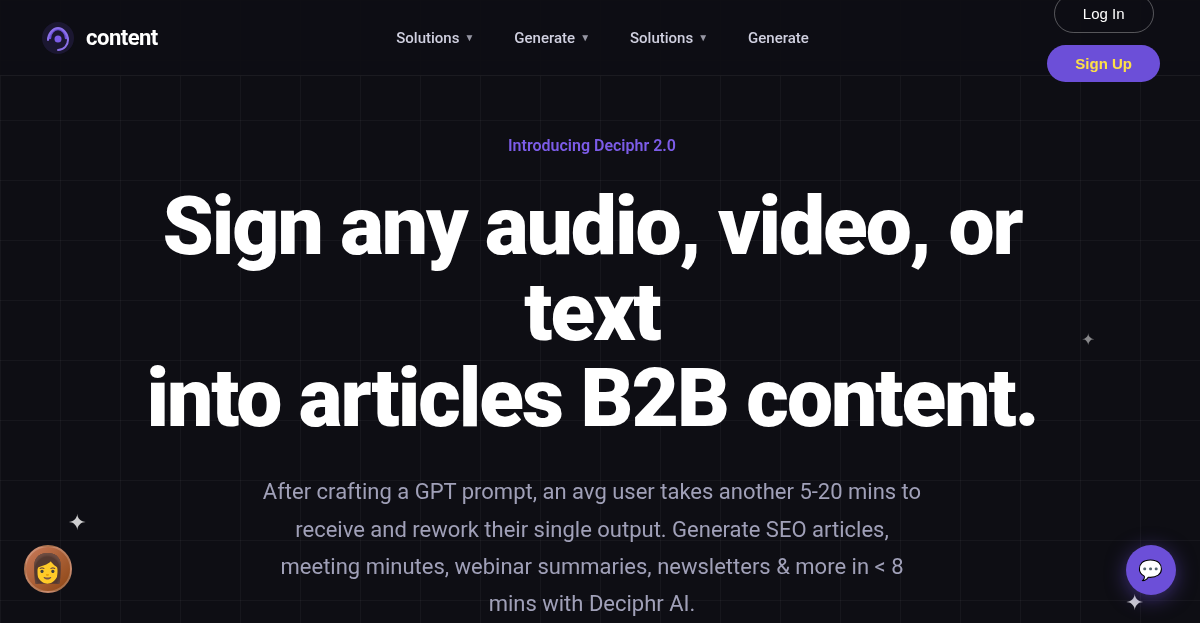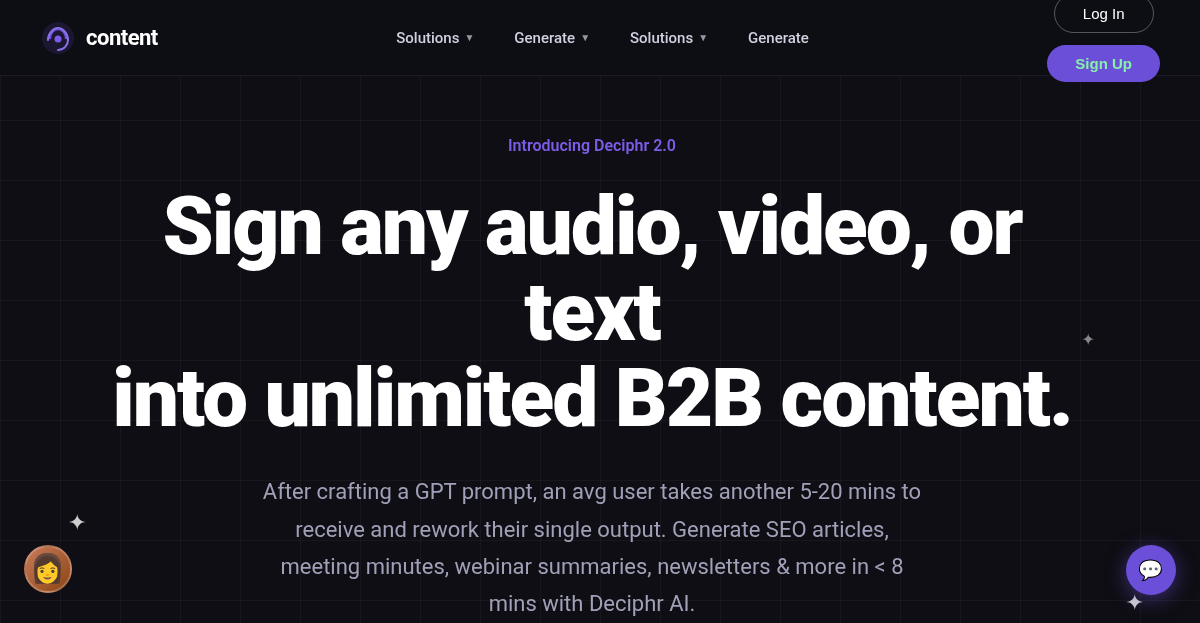--- a/index.html
+++ b/index.html
@@ -114,21 +114,21 @@
       font-size: 15px;
       font-weight: 500;
       cursor: pointer;
     }
 
     .btn-signup {
       padding: 10px 28px;
       background: #6c4fd8;
       border: none;
       border-radius: 50px;
-      color: #86efac;
+      color: #fde047;
       font-size: 15px;
       font-weight: 600;
       cursor: pointer;
     }
 
     
     .hero {
       position: relative;
       z-index: 5;
       display: flex;
@@ -272,21 +272,21 @@
   <div class="nav-actions">
     <button class="btn-login">Log In</button>
     <button class="btn-signup">Sign Up</button>
   </div>
 </nav>
 
 <section class="hero">
   <div class="hero-tag">Introducing Deciphr 2.0</div>
   <h1 class="hero-title">
     <span>Sign any audio, video, or text</span><br>
-    <span>into unlimited B2B content.</span>
+    <span>into articles B2B content.</span>
   </h1>
   <p class="hero-subtitle">After crafting a GPT prompt, an avg user takes another 5-20 mins to receive and rework their single output. Generate SEO articles, meeting minutes, webinar summaries, newsletters &amp; more in &lt; 8 mins with Deciphr AI.</p>
 </section>
 
 <span class="diamond diamond-1">✦</span>
 <span class="diamond diamond-2">✦</span>
 <span class="diamond diamond-3">✦</span>
 
 <div class="avatar-bubble">
   <span class="avatar-face">👩</span>

